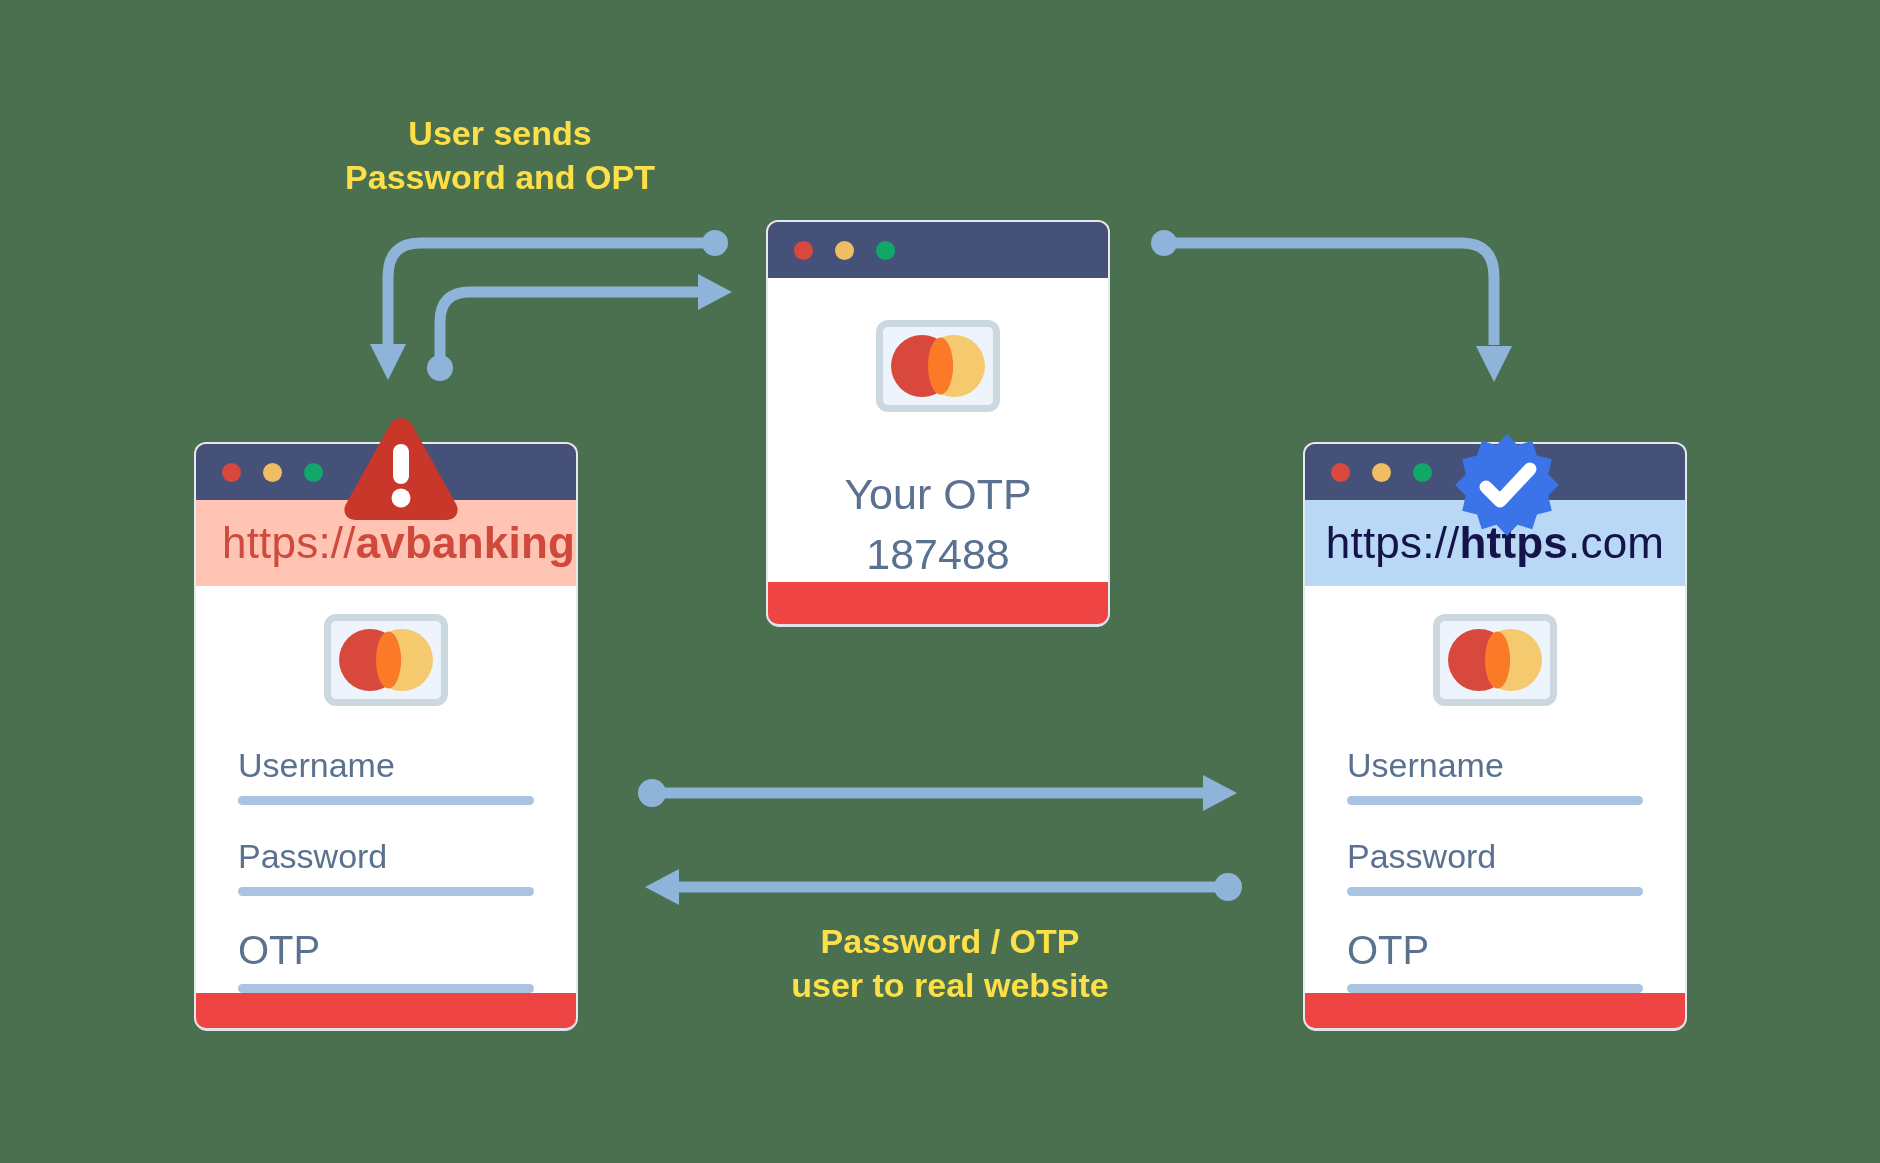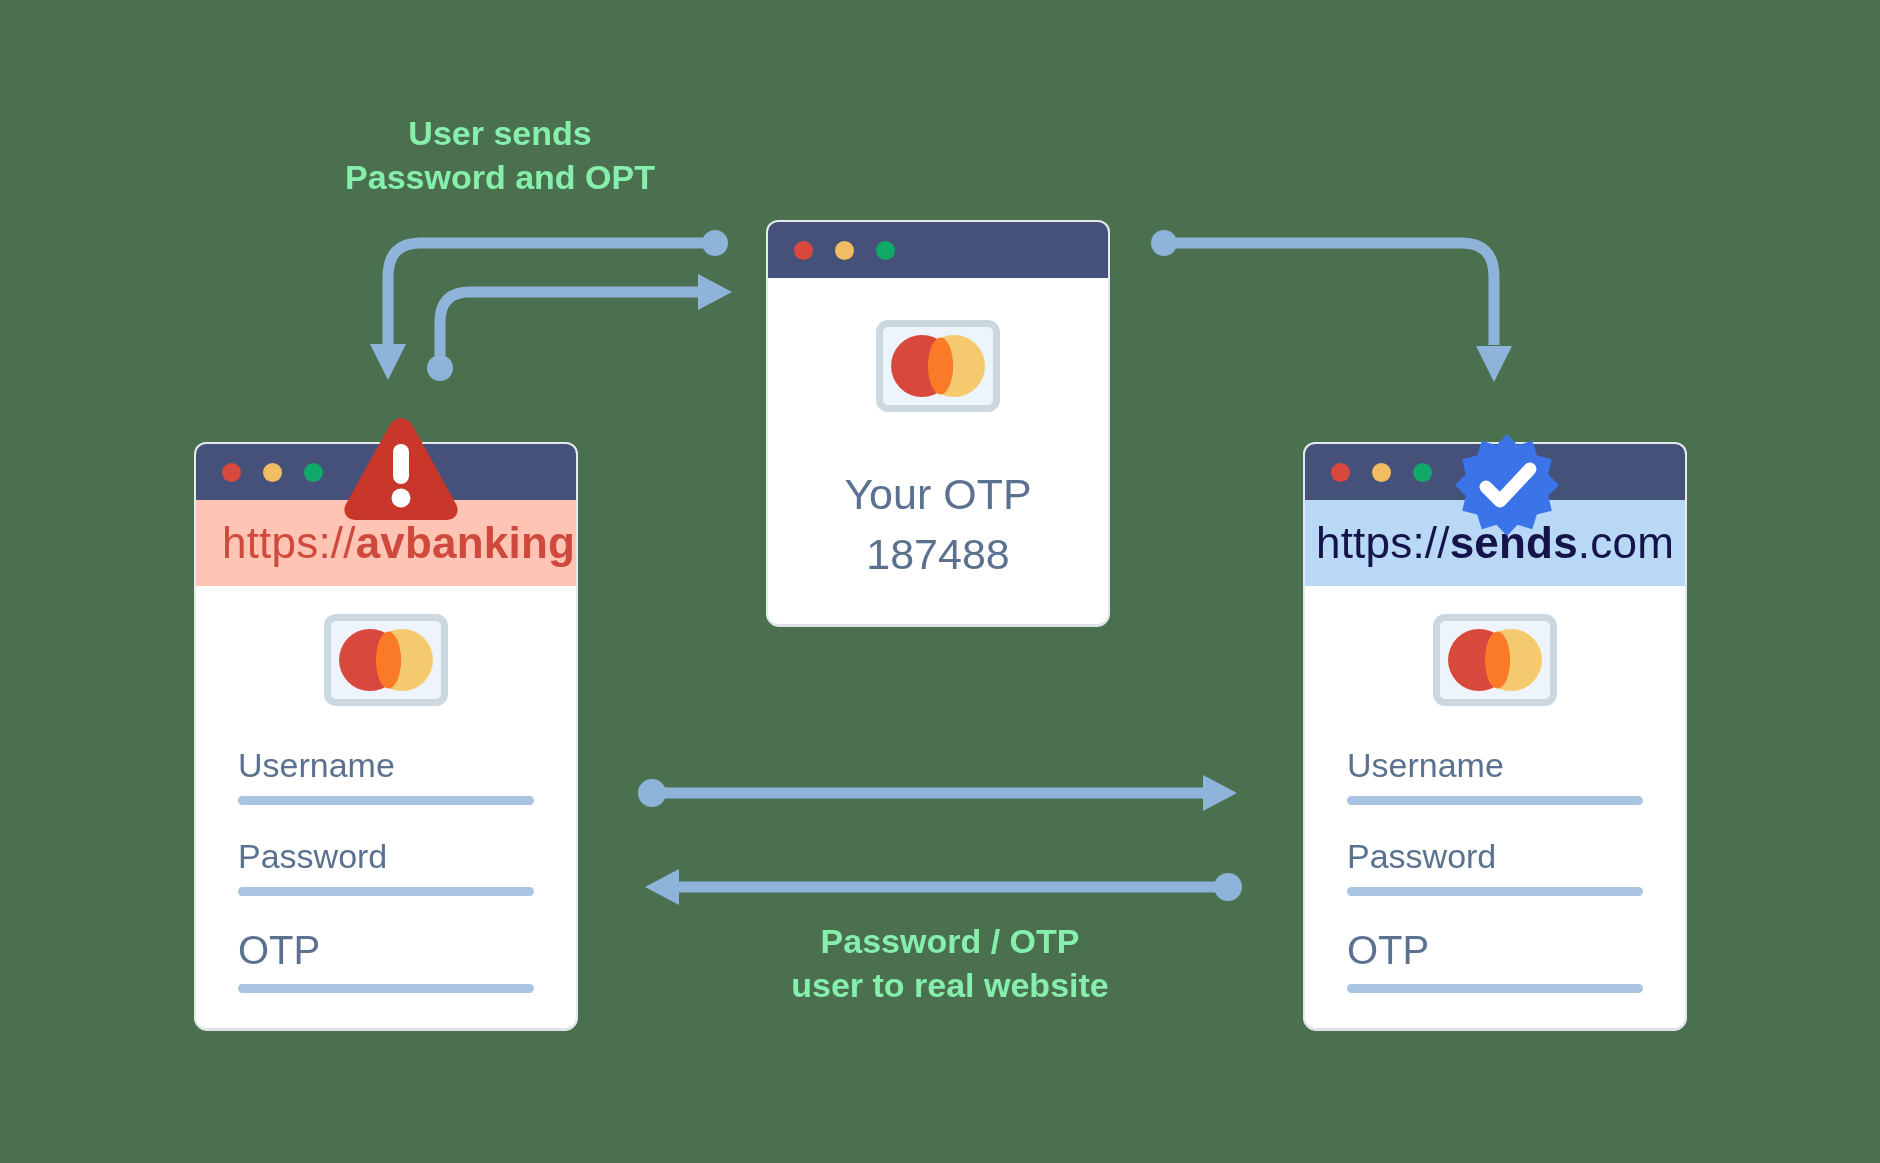--- a/index.html
+++ b/index.html
@@ -8,21 +8,21 @@
     background:#4a7050;
     font-family:"Liberation Sans","DejaVu Sans",sans-serif;
     overflow:hidden;
     position:relative;
   }
   #stage{position:absolute;left:0;top:0;width:1880px;height:1163px;}
 
   
   .window{
     position:absolute;
-    background:#ffffff;
+    background:#ef4444;
     border-radius:10px;
     box-shadow:0 3px 0 0 #dde3e9, 0 0 0 2px #e4e9ee;
     overflow:hidden;
   }
   .titlebar{
     height:56px;
     background:#46517a;
     display:flex;
     align-items:center;
     padding-left:26px;
@@ -74,21 +74,21 @@
     height:9px;border-radius:5px;background:#a8c4e0;margin-top:14px;
   }
 
   
   .otp-label{font-size:43px;color:#5a7290;text-align:center;line-height:1.25;}
   .otp-code{font-size:43px;color:#5a7290;text-align:center;line-height:1.25;}
 
   
   .caption{
     position:absolute;
-    color:#86efac;
+    color:#fde047;
     font-weight:700;
     text-align:center;
     line-height:1.28;
     white-space:pre-line;
   }
 
   svg.overlay{position:absolute;left:0;top:0;width:1880px;height:1163px;pointer-events:none;}
   svg.badge{position:absolute;}
 </style>
 </head>
@@ -192,21 +192,21 @@
   </div>
 
   <div class="window" style="left:1305px;top:444px;width:380px;height:584px;">
     <div class="titlebar">
       <span class="dot red"></span>
       <span class="dot yellow"></span>
       <span class="dot green"></span>
     </div>
     <div class="urlbar real" style="justify-content:center;padding-left:0;">
       <span>https://</span>
-        <b>sends</b>
+        <b>https</b>
         <span>.com</span>
     </div>
     <div class="body-area" style="padding:28px 42px 0 42px;">
       <div class="card-icon">
         <span class="c red"></span>
         <span class="c yel"></span>
         <span class="ov"></span>
       </div>
       <div class="field" style="margin-top:42px;">
         <div class="lbl">Username</div>

